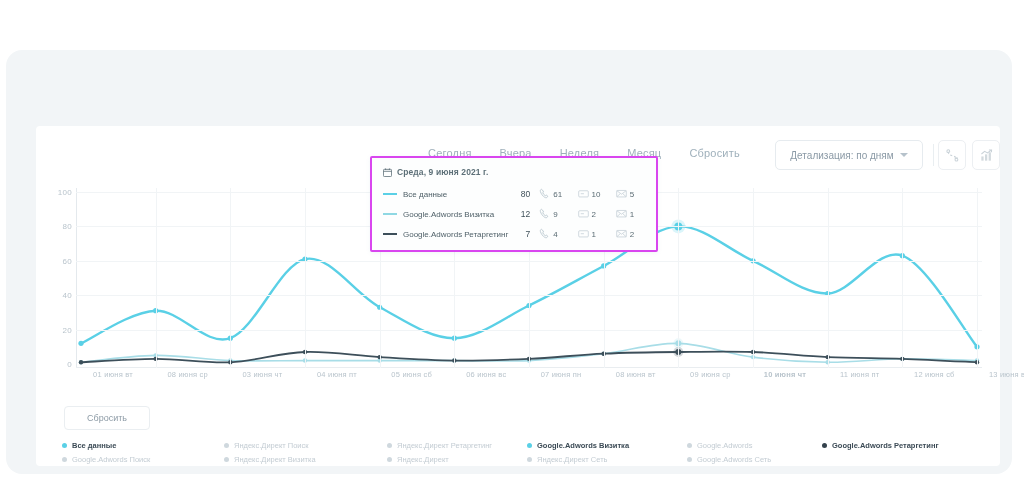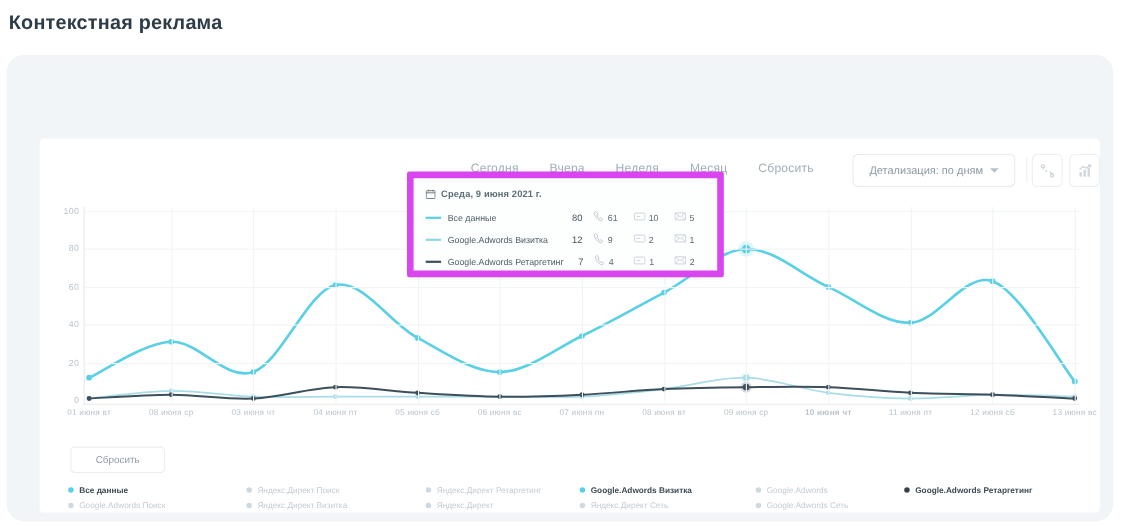--- a/index.html
+++ b/index.html
@@ -75,27 +75,27 @@
   }
   .hgrid{ position:absolute; left:0; right:0; height:1px; background:#f1f4f6; }
   .vgrid{ position:absolute; top:0; bottom:0; width:1px; background:#f1f4f6; }
   .yaxis-line{ position:absolute; left:0; top:0; bottom:0; width:1px; background:#e4e9ed; }
   .xaxis-line{ position:absolute; left:0; right:0; bottom:0; height:1px; background:#e9edf0; }
   svg.series{ position:absolute; left:0; top:0; width:100%; height:100%; overflow:visible; }
 
   .xlabels{ position:absolute; left:40px; top:182px; right:18px; height:16px; }
   .xlabel{
     position:absolute; font-size:7.5px; color:#b9c4cc; transform:translateX(-50%);
-    white-space:nowrap; letter-spacing:.2px;
+    white-space:nowrap; letter-spacing:.2px;margin-left:32px;
   }
 
   
   .tooltip{
     position:absolute; left:334px; top:30px; width:288px; height:96px;
-    background:#fdfefe; border:6px solid #d946ef; border-radius:2px;
+    background:#fdfefe; border:2px solid #d946ef; border-radius:2px;
     box-shadow:0 1px 4px rgba(120,160,175,.10);
     padding:9px 11px 8px 11px;
     z-index:30;
   }
   .tt-head{ display:flex; align-items:center; gap:5px; margin-bottom:7px; }
   .tt-date{ font-size:8.5px; color:#5d7078; font-weight:bold; letter-spacing:.1px; }
   .tt-row{ display:flex; align-items:center; height:20px; }
   .tt-dash{ width:14px; height:0; border-top:2px solid #5ad0e6; margin-right:6px; flex:none; }
   .tt-dash.c2{ border-top-color:#8fd8e3; }
   .tt-dash.c3{ border-top-color:#3d4f5a; border-top-width:2.5px; }
@@ -125,21 +125,20 @@
   .legend-item.on .lg-dot{ background:#5ad0e6; }
   .legend-item.on.dark .lg-dot{ background:#34424c; }
   .lg-txt{ color:#c3ccd3; }
   .legend-item.on .lg-txt{ color:#3b4a55; font-weight:bold; }
 </style>
 </head>
 <body>
 
 <div id="page">
 
-  <div class="page-title">Контекстная реклама</div>
 
   <div class="outer-panel">
     <div class="card">
 
       <div class="toolbar">
         <div class="range-tabs" id="range-tabs">
             <div class="range-tab">Сегодня</div>
             <div class="range-tab">Вчера</div>
             <div class="range-tab">Неделя</div>
             <div class="range-tab">Месяц</div>

